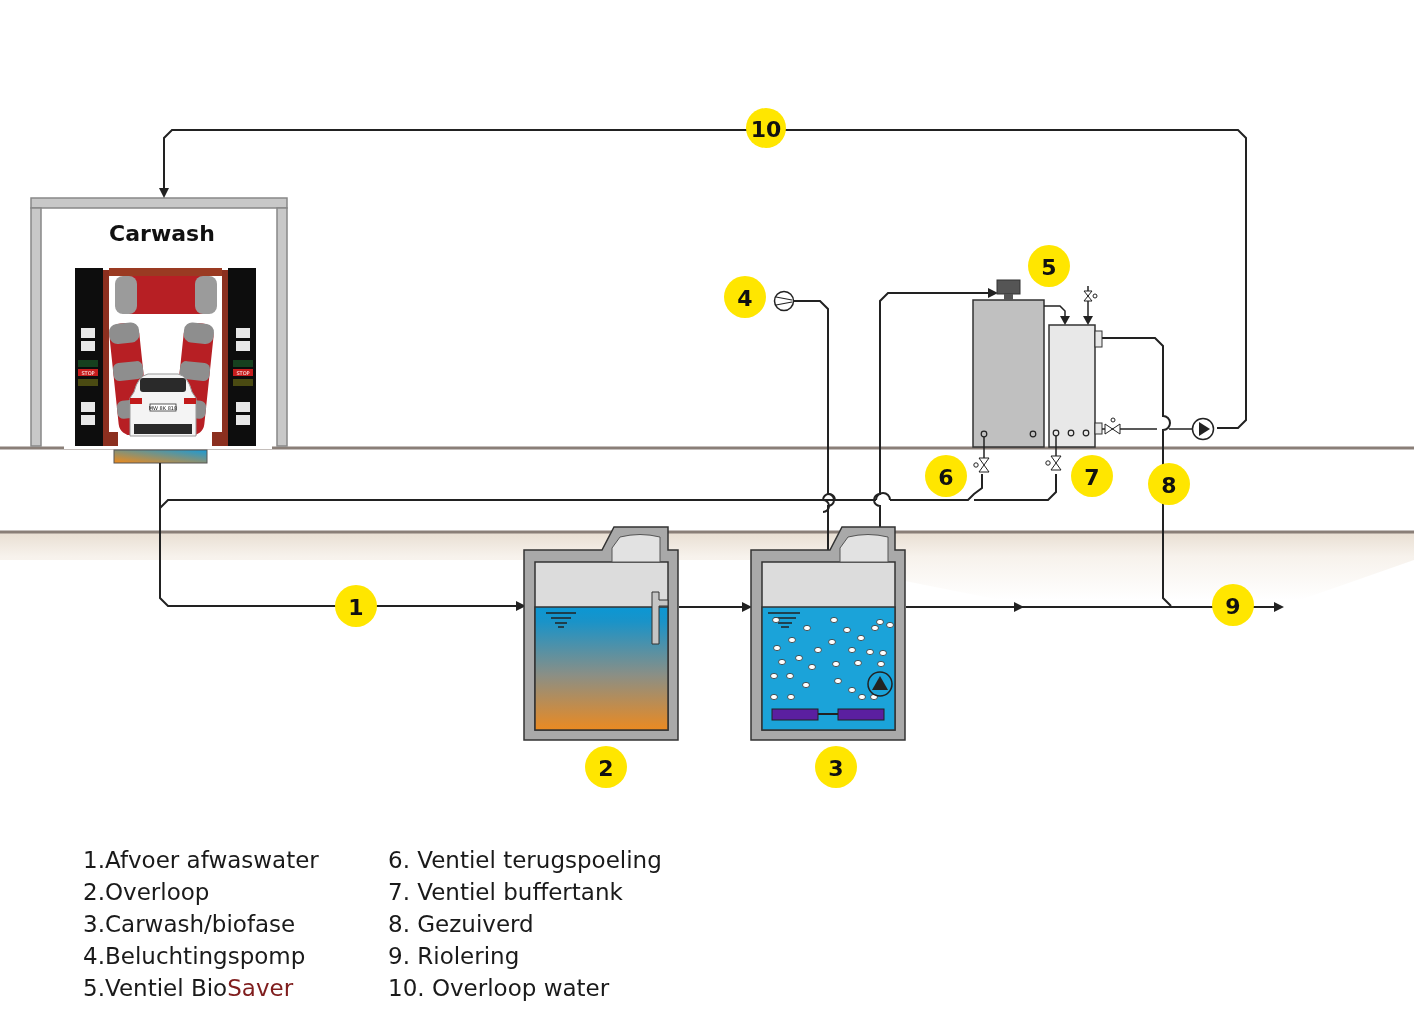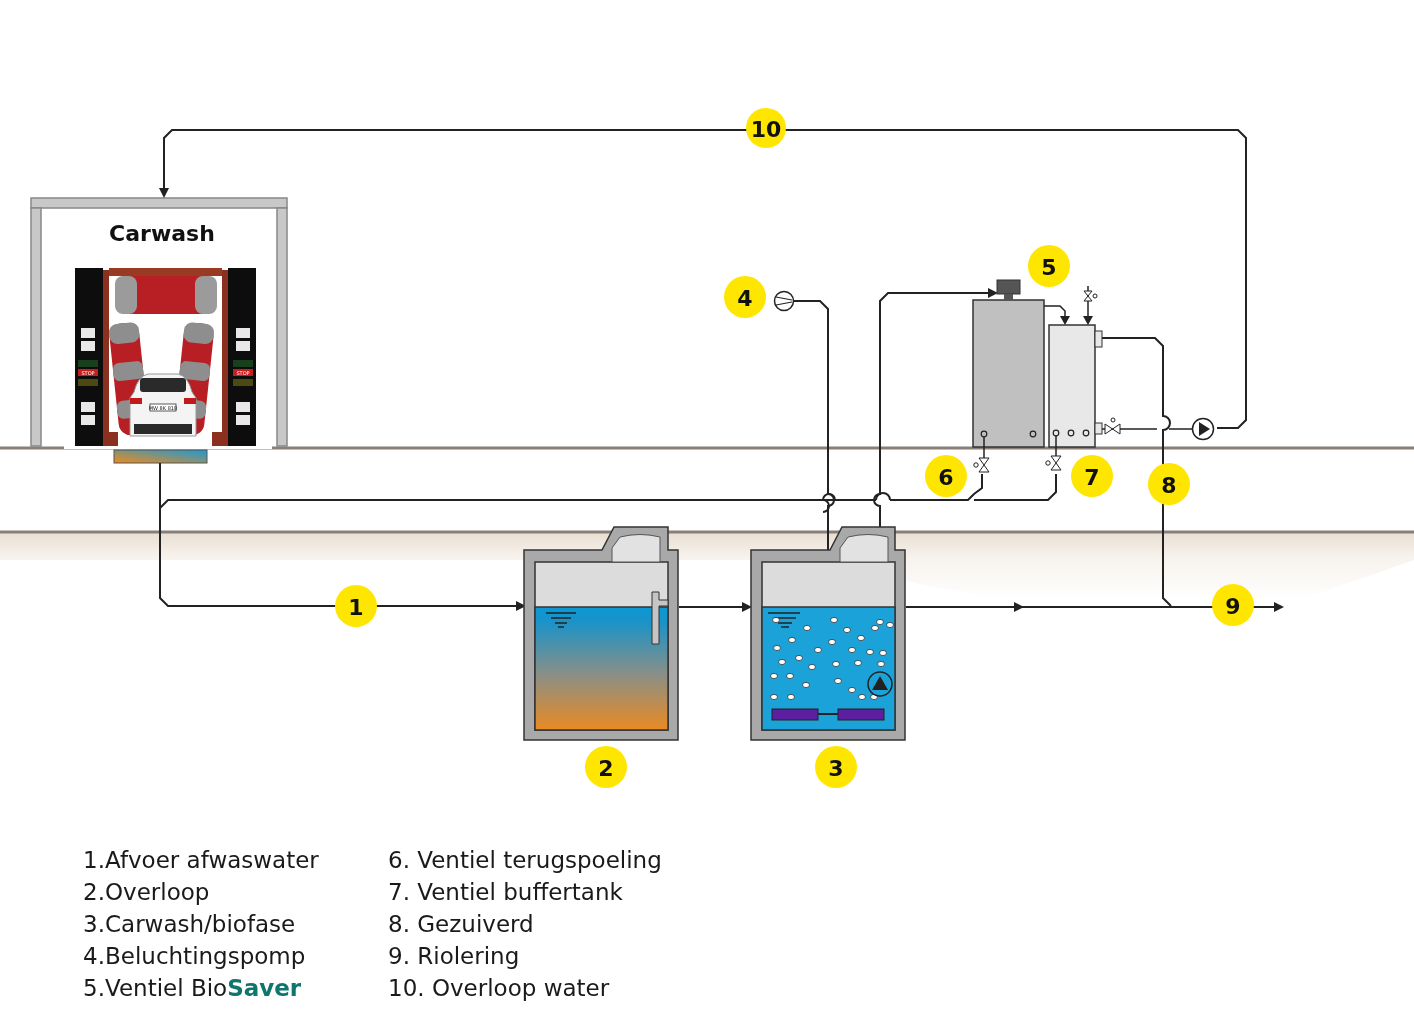--- a/index.html
+++ b/index.html
@@ -6,21 +6,21 @@
   body { width: 1414px; height: 1032px; position: relative; overflow: hidden; font-family: "DejaVu Sans", sans-serif; }
   #diagram { position: absolute; left: 0; top: 0; width: 1414px; height: 1032px; }
   .badge-text { font-family: "DejaVu Sans", sans-serif; font-weight: bold; font-size: 22px; fill: #111; text-anchor: middle; dominant-baseline: central; }
   .title-text { font-family: "DejaVu Sans", sans-serif; font-weight: bold; font-size: 22px; fill: #111; text-anchor: middle; }
   .legend { position: absolute; top: 844px; font-family: "DejaVu Sans", sans-serif; font-size: 23px; color: #1a1a1a; line-height: 32px; }
   .legend .item { white-space: nowrap; }
   .legend-left { left: 83px; }
   .legend-right { left: 380px; margin-left: 8px; }
   .legend .num { display: inline-block; }
   .legend-left .num { width: 22px; }
-  .accent { color: #0f766e; font-weight: bold; }
+  .accent { color: #7f1d1d; font-weight: normal; }
 </style>
 </head>
 <body>
 
 <svg id="diagram" viewBox="0 0 1414 1032" xmlns="http://www.w3.org/2000/svg">
   <defs>
     <linearGradient id="sedGrad" x1="0" y1="0" x2="0" y2="1">
       <stop offset="0" stop-color="#0b97d4"></stop>
       <stop offset="0.12" stop-color="#1a93c8"></stop>
       <stop offset="0.55" stop-color="#8a8f86"></stop>

